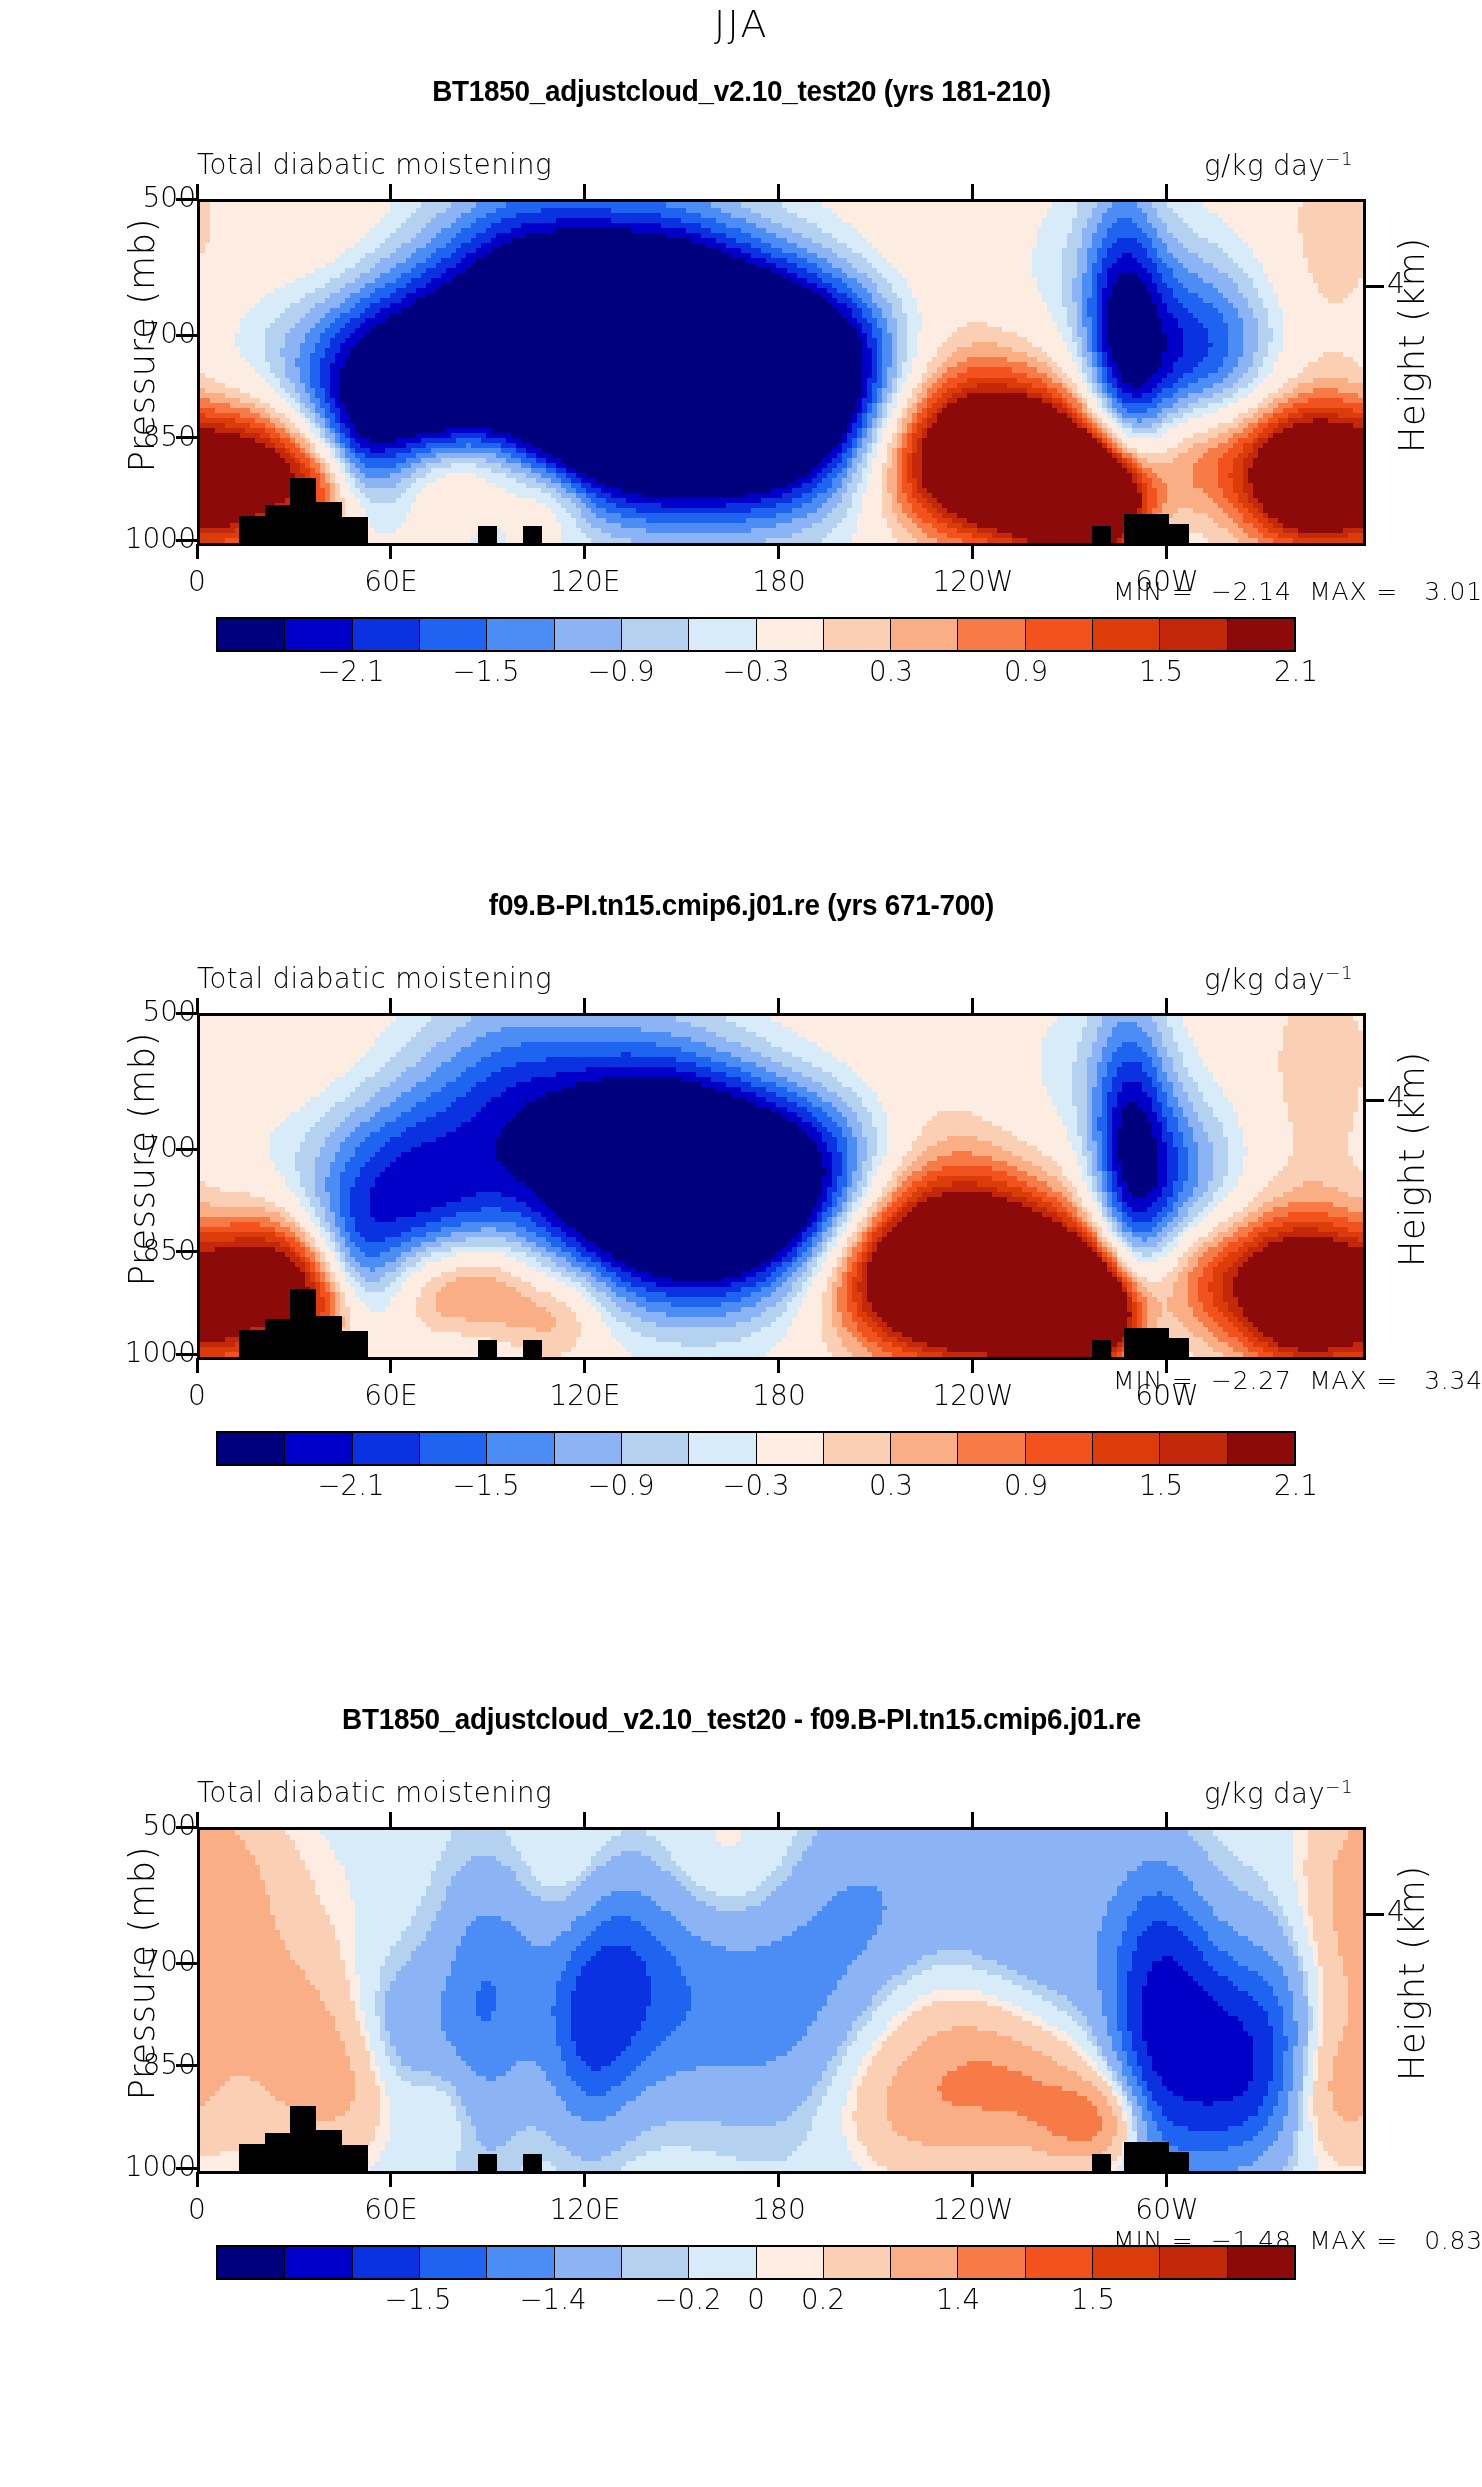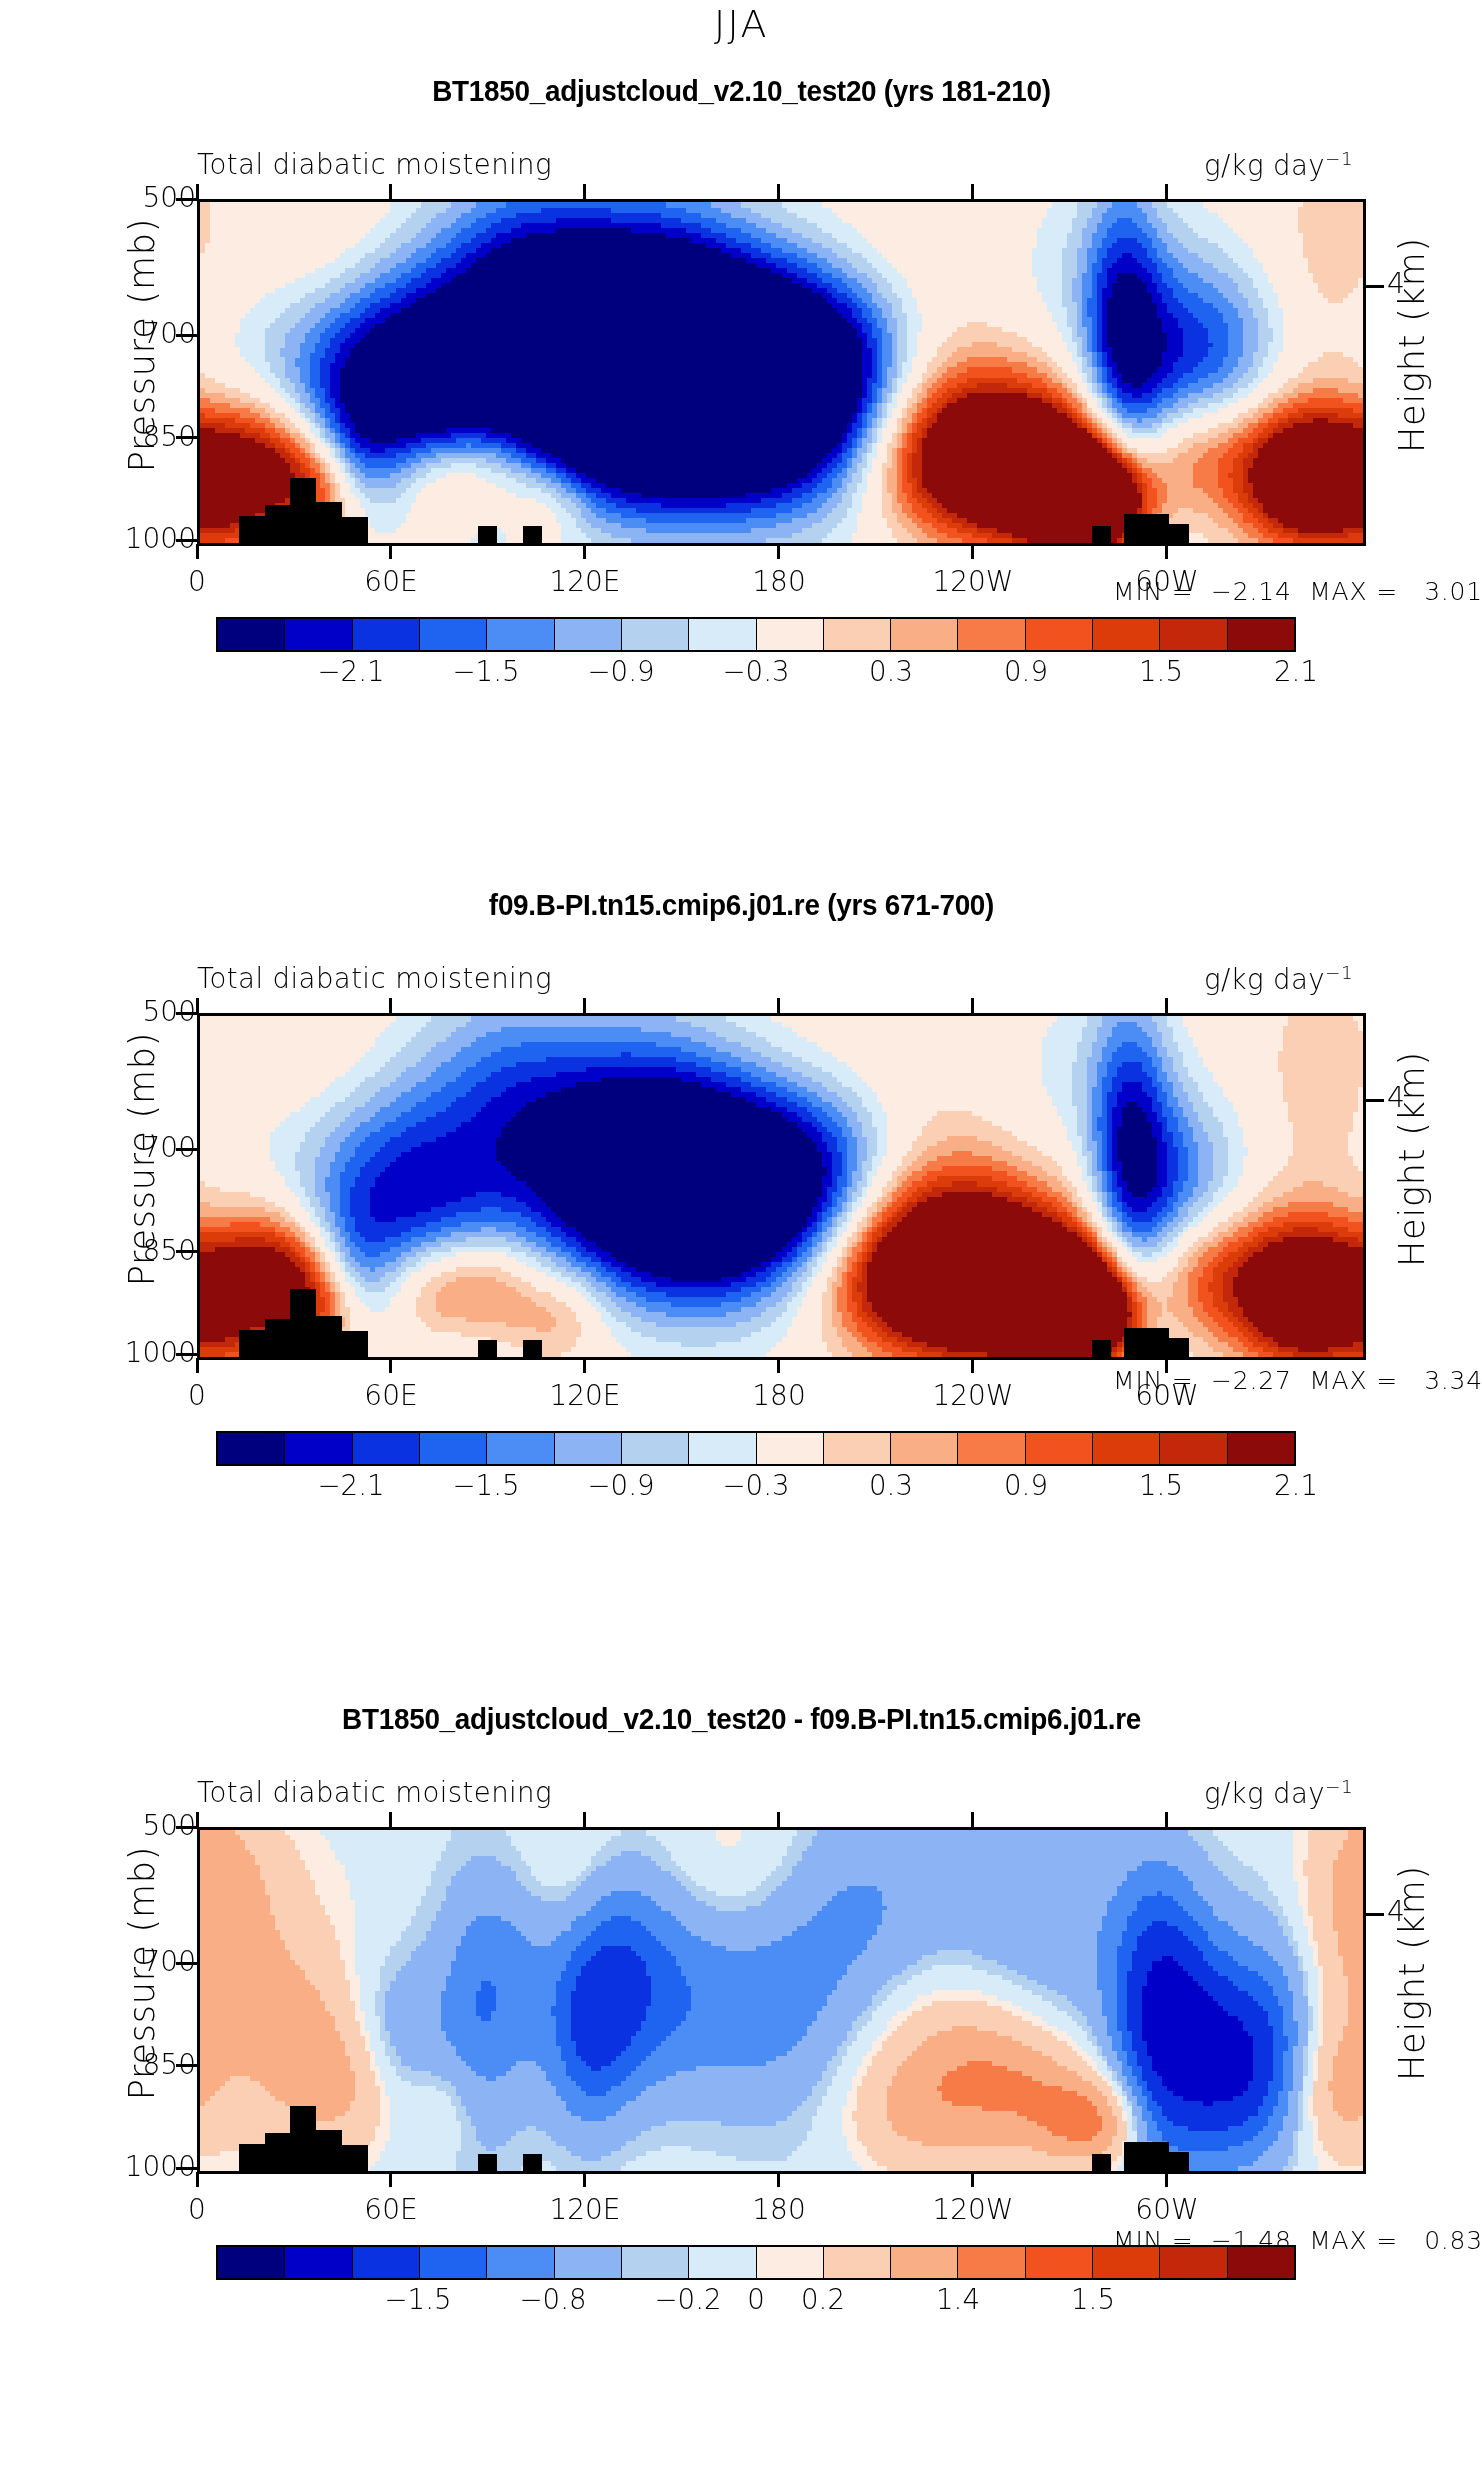--- a/index.html
+++ b/index.html
@@ -345,21 +345,21 @@
         <div class="cbar-cell" style="background:#fbcfb4;"></div>
         <div class="cbar-cell" style="background:#f9ae86;"></div>
         <div class="cbar-cell" style="background:#f77b46;"></div>
         <div class="cbar-cell" style="background:#f2531e;"></div>
         <div class="cbar-cell" style="background:#dc3c0a;"></div>
         <div class="cbar-cell" style="background:#c3280a;"></div>
         <div class="cbar-cell" style="background:#8c0a0a;"></div>
       </div>
     <div class="cbar-labels">
         <div class="cbar-label" style="left:202px;">−1.5</div>
-        <div class="cbar-label" style="left:337px;">−0.8</div>
+        <div class="cbar-label" style="left:337px;">−1.4</div>
         <div class="cbar-label" style="left:472px;">−0.2</div>
         <div class="cbar-label" style="left:540px;">0</div>
         <div class="cbar-label" style="left:607px;">0.2</div>
         <div class="cbar-label" style="left:742px;">1.4</div>
         <div class="cbar-label" style="left:877px;">1.5</div>
       </div>
   </div>
 </div>
 
 

